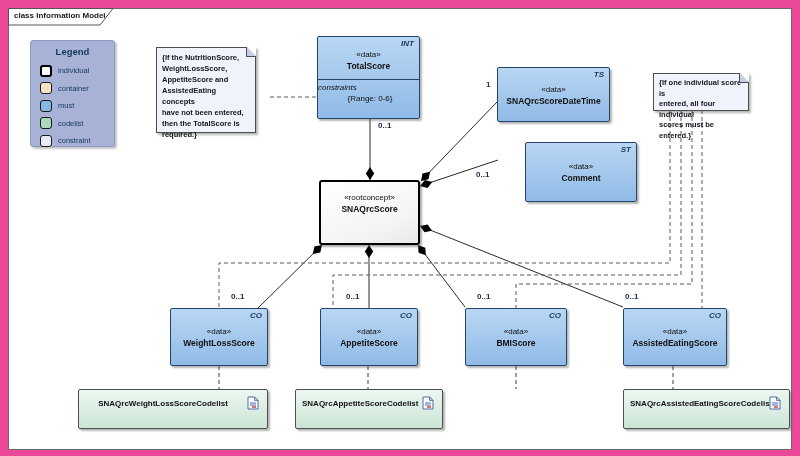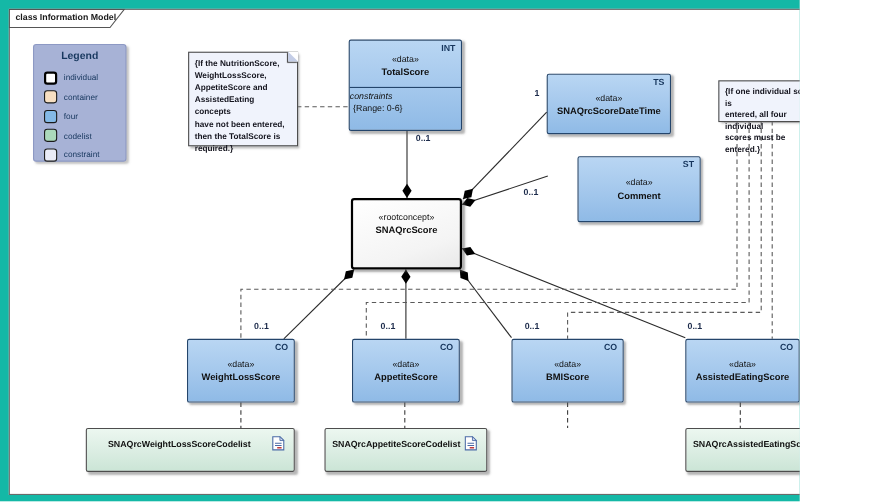--- a/index.html
+++ b/index.html
@@ -1,57 +1,57 @@
 <!DOCTYPE html>
 <html><head>
 <meta charset="utf-8">
 <style>
   * { margin:0; padding:0; box-sizing:border-box; }
   html,body { background:#fff; }
   body { font-family:"Liberation Sans","DejaVu Sans",sans-serif; }
-  #stage { position:relative; width:727px; height:456px; background:#14b8a6; overflow:hidden; }
+  #stage { position:relative; width:800px; height:456px; background:#ec4899; overflow:hidden; }
   #frame { position:absolute; left:8px; top:8px; width:784px; height:442px; border:1px solid #6a6a6a; background:#fff; }
   #tab { position:absolute; left:8px; top:8px; width:106px; height:18px; }
   #tab-label { position:absolute; left:14px; top:11px; font-size:8px; font-weight:bold; color:#1a1a1a; }
 
   
   #wires { position:absolute; left:0; top:0; width:800px; height:456px; pointer-events:none; }
 
   
   .ea-box { position:absolute; border:1px solid #24456b; border-radius:2px;
             box-shadow:2px 2px 2px rgba(90,90,90,.45); }
   .blue  { background:linear-gradient(180deg,#b9d6f3 0%,#a3c7ec 55%,#8fbae6 100%); }
   .green { background:linear-gradient(180deg,#ecf7f0 0%,#d9ece1 60%,#cbe5d6 100%); border-color:#4d4d4d; }
-  .typechar { position:absolute; top:2px; right:5px; font-size:8px; font-weight:bold; color:#17365d;padding-left:47px; }
+  .typechar { position:absolute; top:2px; right:5px; font-size:8px; font-style:italic; font-weight:bold; color:#17365d;padding-left:47px; }
   .stack { position:absolute; left:0; right:0; top:50%; transform:translateY(-50%); text-align:center; }
   .stereo { font-size:8px; color:#111; }
   .cname  { font-size:8.5px; font-weight:bold; color:#111; margin-top:2px; }
 
   
   #root-box { position:absolute; left:319px; top:180px; width:101px; height:65px;
               background:linear-gradient(160deg,#ffffff 0%,#f4f4f4 70%,#e9e9e9 100%);
               border:2.5px solid #000; border-radius:3px; box-shadow:2px 2px 2px rgba(90,90,90,.5); }
   #root-box .stack { top:11px; transform:none; }
 
   
   #totalscore { left:317px; top:36px; width:103px; height:83px; }
   #totalscore .top { position:relative; height:43px; border-bottom:1px solid #24456b; }
   #totalscore .top .stack { top:55%; }
   #totalscore .bottom { position:relative; height:38px; }
   .constraints-hdr { font-size:8px; font-style:italic; color:#111; text-align:left; margin-top:3px; }
-  .constraint-val  { font-size:8px; color:#111; text-align:left; padding-left:3px; margin-top:2px; }
+  .constraint-val  { font-size:8px; color:#111; text-align:center; padding-left:3px; margin-top:2px; }
 
   
   .note { position:absolute; background:#f0f3fc; border:1px solid #4d4d4d;
           box-shadow:2px 2px 2px rgba(90,90,90,.45); padding:4px 4px 2px 5px; }
   .note-text { font-size:7.5px; font-weight:600; color:#14141e; line-height:11px; white-space:pre-line; }
   .note-fold { position:absolute; top:-1px; right:-1px; width:0; height:0;
                border-left:9px solid #c4cde6; border-top:9px solid #fff;
                filter:drop-shadow(-1px 1px 0 #4d4d4d); }
-  #note-left  { left:171px; top:47px; width:100px; height:86px; }
+  #note-left  { left:156px; top:47px; width:100px; height:86px; }
   #note-right { left:653px; top:73px; width:96px; height:38px; }
   #note-right .note-text { line-height:10.5px; }
 
   
   #legend { position:absolute; left:30px; top:40px; width:85px; height:107px;
             background:#a7b2d6; border:1px solid #8d99c4; border-radius:3px;
             box-shadow:2px 2px 2px rgba(90,90,90,.35); padding:5px 0 0 9px; }
   #legend-title { font-size:9.5px; font-weight:bold; color:#17375e; text-align:center; margin:0 9px 5px 0; }
   .lg-row { display:flex; align-items:center; gap:6px; height:17.5px; }
   .lg-sw { width:12px; height:12px; border:1px solid #1a1a1a; border-radius:3px; flex:0 0 auto; }
@@ -123,21 +123,21 @@
     <div class="lg-row">
       <span class="lg-sw sw-rootconcept"></span>
       <span class="lg-label">individual</span>
     </div>
     <div class="lg-row">
       <span class="lg-sw sw-container"></span>
       <span class="lg-label">container</span>
     </div>
     <div class="lg-row">
       <span class="lg-sw sw-data"></span>
-      <span class="lg-label">four</span>
+      <span class="lg-label">must</span>
     </div>
     <div class="lg-row">
       <span class="lg-sw sw-codelist"></span>
       <span class="lg-label">codelist</span>
     </div>
     <div class="lg-row">
       <span class="lg-sw sw-constraint"></span>
       <span class="lg-label">constraint</span>
     </div>
   </div>

